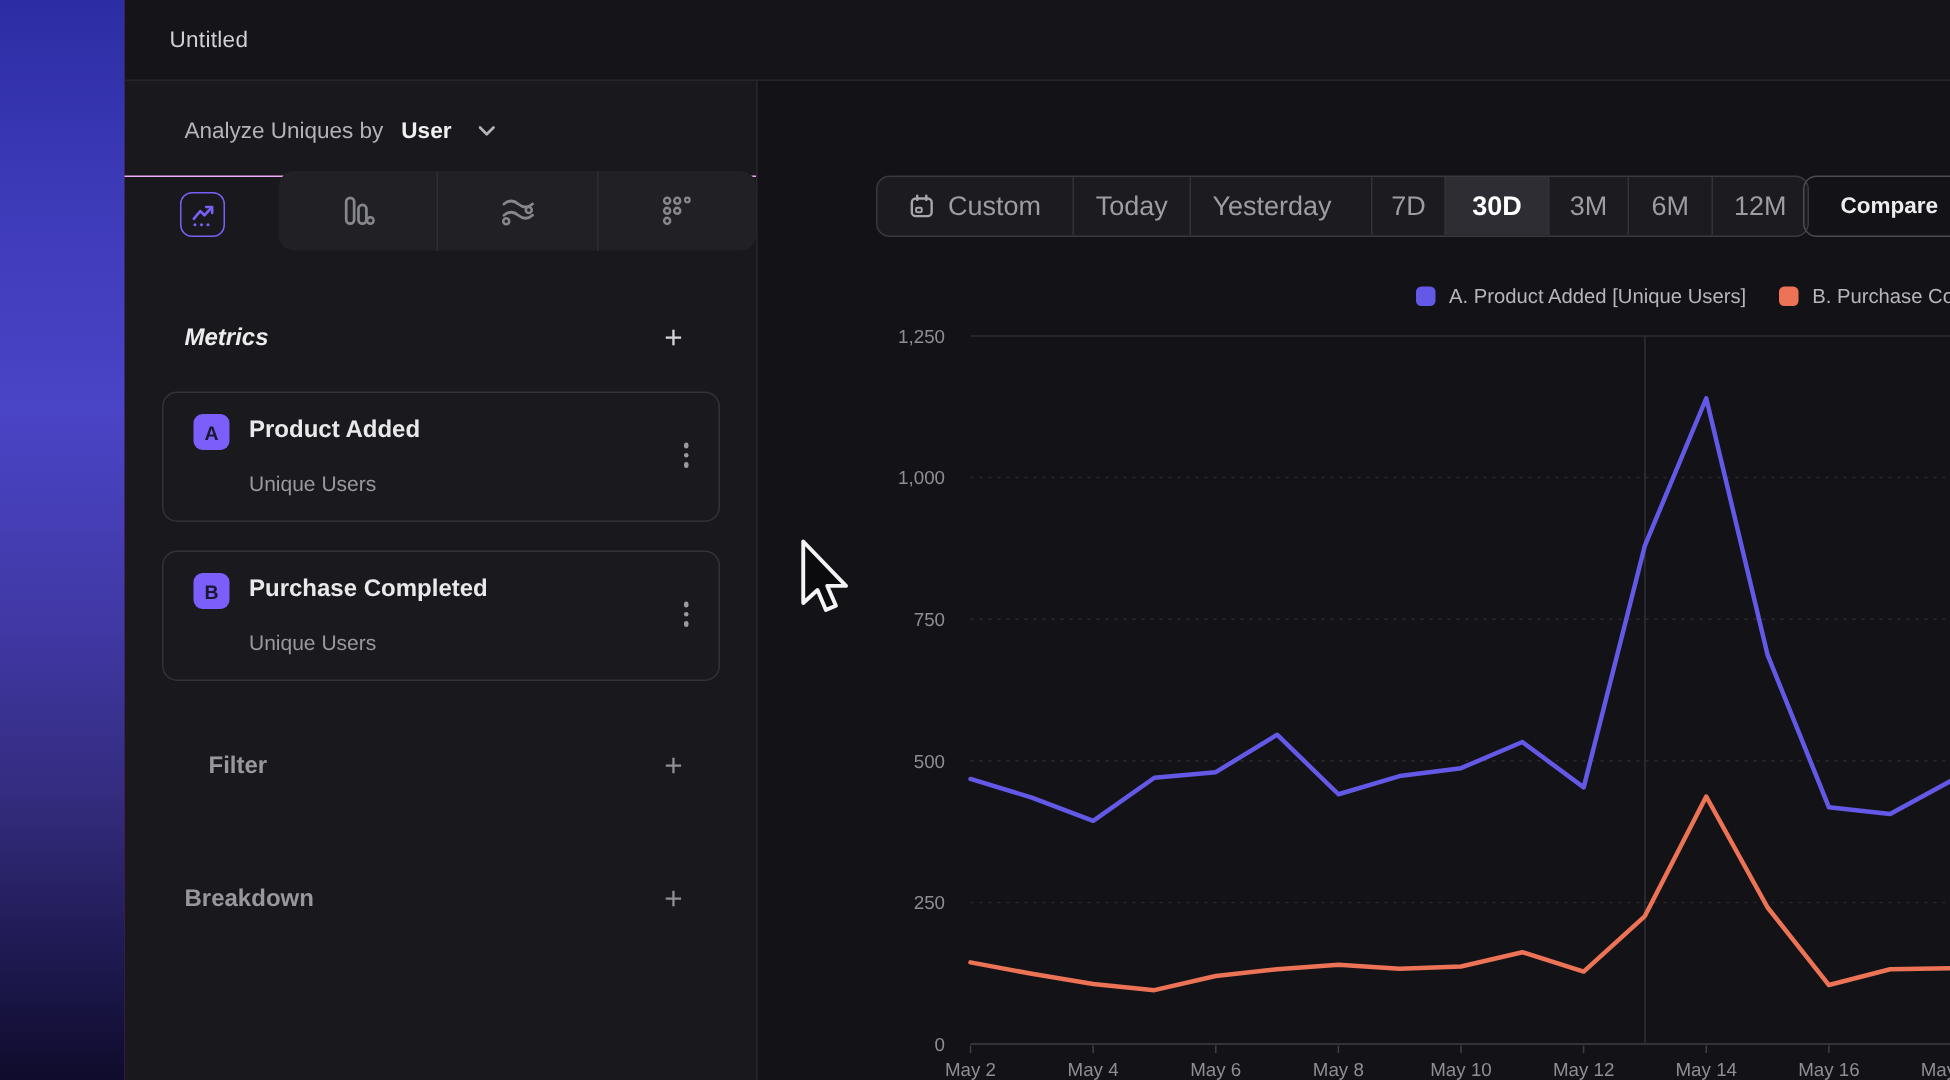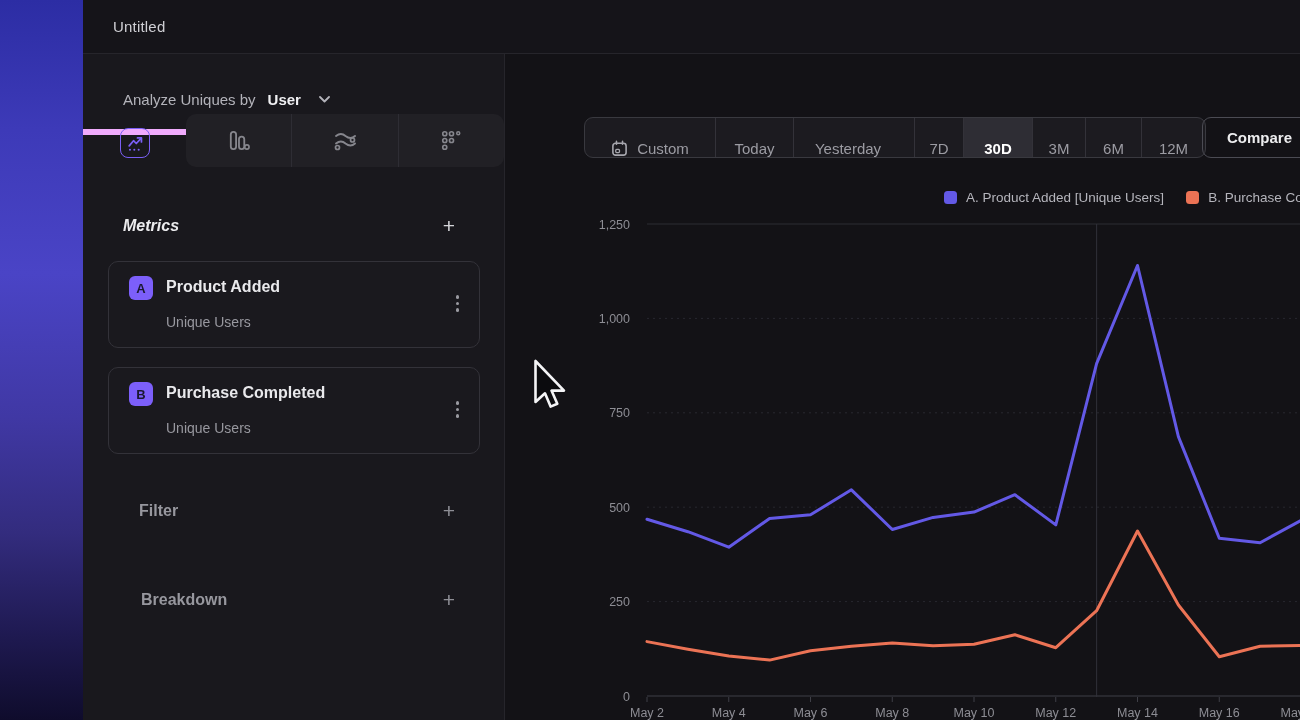--- a/index.html
+++ b/index.html
@@ -8,21 +8,21 @@
   
   .left-strip{position:absolute;left:0;top:0;width:83px;height:720px;
     background:linear-gradient(180deg,#2c2da4 0%,#3d3ab8 18%,#4a44c6 38%,#4038a4 58%,#332c7e 74%,#1f1a52 88%,#0f0c2c 100%);}
   
   .topbar{position:absolute;left:83px;top:0;width:1217px;height:53px;background:#151419;
     border-bottom:1px solid #26252b;display:flex;align-items:center;}
   .doc-title{margin-left:30px;color:#cfcfd4;font-size:15px;letter-spacing:.2px;}
   
   .sidebar{position:absolute;left:83px;top:54px;width:421px;height:666px;background:#19181d;
     border-right:1px solid #26252b;}
-  .analyze-row{position:absolute;left:0;top:16px;width:100%;height:59px;border-bottom:6px solid #f0abfc;
+  .analyze-row{position:absolute;left:0;top:4px;width:100%;height:59px;border-bottom:1px solid #f0abfc;
     display:flex;align-items:center;}
   .an-label{margin-left:40px;color:#b3b3ba;font-size:15px;}
   .an-value{display:flex;align-items:center;gap:18px;background:none;border:none;cursor:pointer;
     color:#f0f0f3;font-size:15px;font-weight:bold;margin-left:12px;padding:0;font-family:inherit;text-align:center;}
   .chart-tabs{position:absolute;left:0;top:60px;width:100%;height:53px;}
   .tab-selected{position:absolute;left:37px;top:14px;width:30px;height:30px;border:1.5px solid #7a5ff5;
     border-radius:8px;display:flex;align-items:center;justify-content:center;cursor:pointer;box-sizing:border-box;}
   .tab-group{position:absolute;left:103px;top:0;width:318px;height:53px;background:#212025;
     border-radius:10px;display:flex;}
   .tab{flex:1;display:flex;align-items:center;justify-content:center;cursor:pointer;}
@@ -38,22 +38,22 @@
     color:#1a1830;font-size:13px;font-weight:bold;display:flex;align-items:center;justify-content:center;}
   .card-title{position:absolute;left:57px;top:16px;color:#e9e9ec;font-size:16px;font-weight:bold;}
   .card-sub{position:absolute;left:57px;top:52px;color:#98989f;font-size:14px;}
   .kebab{position:absolute;right:16px;top:29px;display:flex;flex-direction:column;gap:3px;cursor:pointer;
     background:none;border:none;padding:4px;}
   .kebab i{width:3.5px;height:3.5px;border-radius:50%;background:#9a9aa1;display:block;}
   
   .main{position:absolute;left:505px;top:54px;width:795px;height:666px;background:#131216;}
   .toolbar-group{position:absolute;left:584px;top:117px;height:41px;display:flex;
     border:1px solid #39393f;border-radius:9px;background:#1c1b20;box-sizing:border-box;overflow:hidden;}
-  .seg{display:flex;align-items:flex-end;justify-content:center;gap:9px;background:none;border:none;
-    color:#9c9ca3;font-size:15px;cursor:pointer;font-family:inherit;padding:0;}
+  .seg{display:flex;align-items:center;justify-content:center;gap:9px;background:none;border:none;
+    color:#9c9ca3;font-size:18px;cursor:pointer;font-family:inherit;padding:0;}
   .seg + .seg{border-left:1px solid #333239;}
   .seg.selected{background:#2e2d34;color:#ffffff;font-weight:bold;}
   .seg:nth-child(1){width:130px;}
   .seg:nth-child(2){width:78px;}
   .seg:nth-child(3){width:109px;}
   .seg:nth-child(4){width:49px;margin-left:12px;}
   .seg:nth-child(5){width:69px;}
   .seg:nth-child(6){width:53px;}
   .seg:nth-child(7){width:56px;}
   .seg:nth-child(8){width:64px;}
@@ -151,21 +151,21 @@
           <i></i>
           <i></i>
           <i></i>
         </button>
       <span class="card-sub">Unique Users</span>
     </div>
 
     <span class="section-label dim" style="top:448px;margin-left:16px;">Filter</span>
     <button class="plus" style="top:446px;">+</button>
 
-    <span class="section-label dim" style="top:537px;margin-left:18px;">Breakdown</span>
+    <span class="section-label dim" style="top:537px;">Breakdown</span>
     <button class="plus" style="top:535px;">+</button>
   </div>
 
   <div class="main"></div>
 
   <div class="toolbar-group" id="ranges">
       <button class="seg">
         <svg width="17" height="17" viewBox="0 0 18 18">
           <rect x="2" y="3.5" width="14" height="12.5" rx="2.8" fill="none" stroke="#a6a6ad" stroke-width="1.7"></rect>
           <path d="M5.8 1.5 v3 M12.2 1.5 v3" stroke="#a6a6ad" stroke-width="1.7" stroke-linecap="round"></path>

